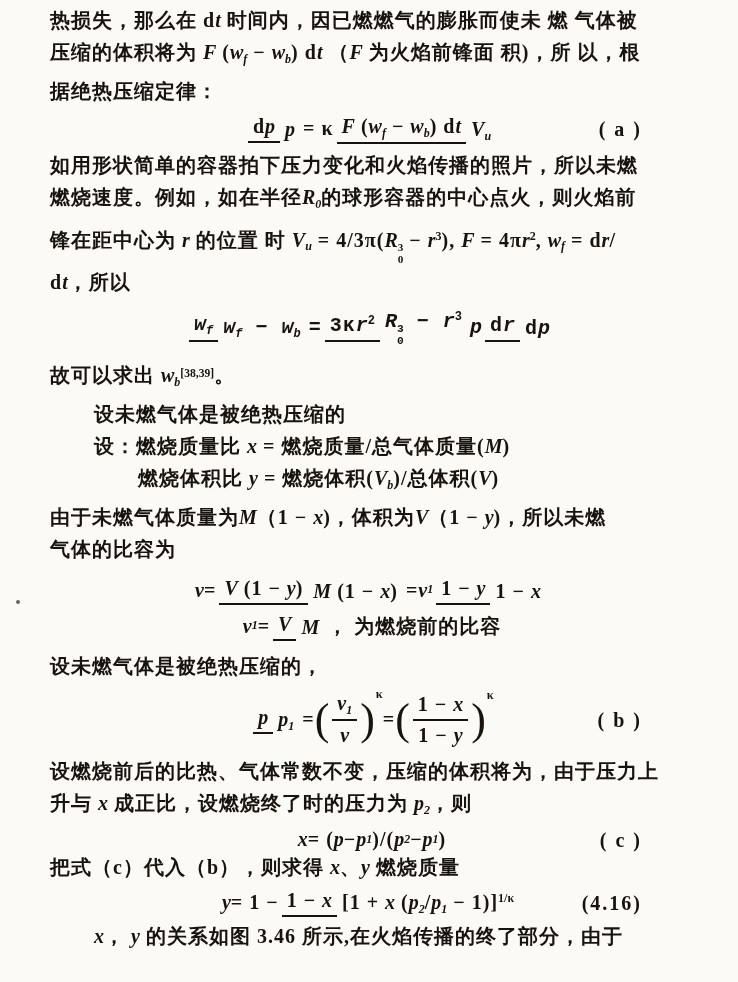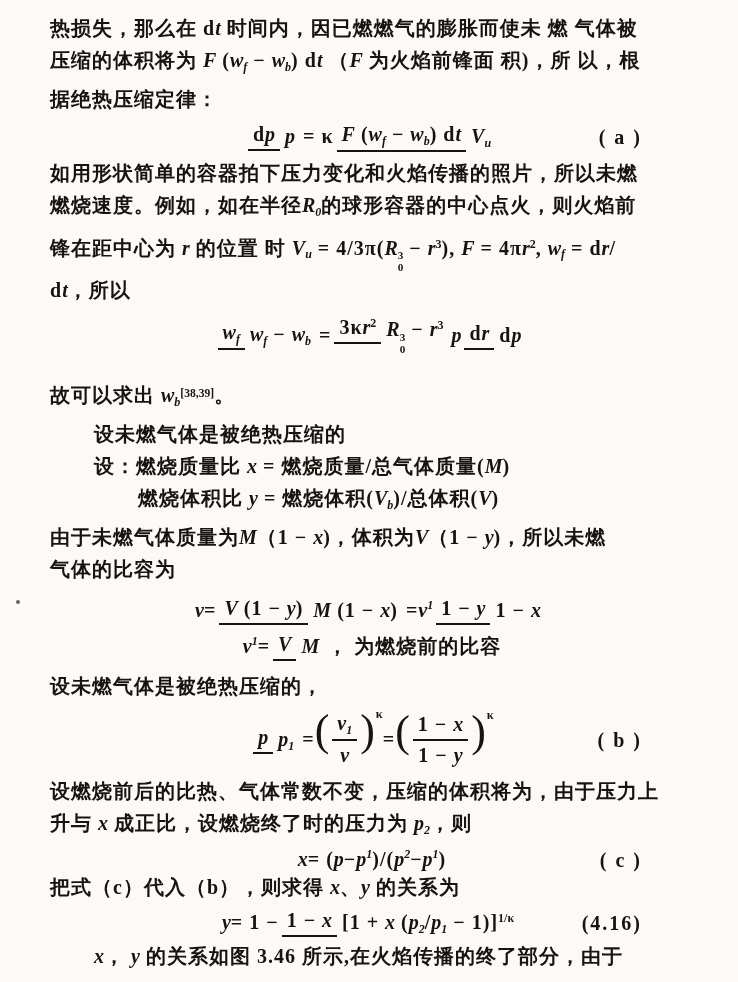--- a/index.html
+++ b/index.html
@@ -6,48 +6,48 @@
   body{
     background:#fbfaf6;
     color:#17130e;
     font-family:"Liberation Serif","DejaVu Serif",serif;
     font-weight:700;
     font-size:20px;
   }
   #paper{
     position:relative;
     width:738px;height:852px;
-    padding:12px 44px 6px 50px;
+    padding:4px 44px 6px 50px;
     box-sizing:border-box;
   }
   
   .p{line-height:32px;white-space:nowrap;}
   .ind1{padding-left:44px;}
   .ind2{padding-left:88px;}
   .rc{letter-spacing:1px;}
   .ri{font-style:italic;letter-spacing:0;}
   .rsb{font-size:0.6em;font-style:italic;vertical-align:-0.3em;letter-spacing:0;}
   .rsp{font-size:0.6em;vertical-align:0.55em;letter-spacing:0;}
   .rref{font-size:0.58em;vertical-align:0.45em;letter-spacing:0;margin-top:45px;}
   .ss{display:inline-flex;flex-direction:column;font-size:0.56em;line-height:1.05;vertical-align:-0.45em;text-align:left;letter-spacing:0;}
   
   .eq{position:relative;text-align:center;line-height:1.15;}
   .eqbody{display:inline-flex;align-items:center;white-space:nowrap;}
-  .eqbody>span{display:inline-flex;align-items:flex-start;}
+  .eqbody>span{display:inline-flex;align-items:center;}
   .tag{position:absolute;right:52px;top:50%;transform:translateY(-50%);letter-spacing:2px;}
   .frac{display:inline-block;vertical-align:middle;text-align:center;margin:0 3px;}
   .frac .fn{display:block;padding:0 5px 2px;border-bottom:2px solid #17130e;line-height:1.25;}
   .frac .fd{display:block;padding:2px 5px 0;line-height:1.25;}
   .pw{display:inline-flex;align-items:center;}
   .pw .bp{font-size:2.2em;font-weight:400;line-height:0.9;}
   .pw .pwsup{font-size:0.62em;align-self:flex-start;margin:-4px 0 0 1px;}
   .rr{display:inline-flex;align-items:center;}
   
   [data-name="equation-a"]{margin:7px 0 5px;}
-  [data-name="equation-burning-velocity"]{margin:9px 0 23px;}
+  [data-name="equation-burning-velocity"]{margin:9px 0 11px;font-family:Liberation Mono, monospace;}
   [data-name="equation-specific-volume"]{margin:11px 0 3px;}
   [data-name="equation-v1"]{margin:7px 0 9px;}
   [data-name="equation-b"]{margin:9px 0 7px;}
   [data-name="equation-c"]{margin:2px 0 0;}
   [data-name="equation-4-16"]{margin:5px 0 3px;}
   #margin-dot{position:absolute;left:16px;top:600px;width:4px;height:4px;background:#17130e;border-radius:50%;opacity:.65;}
 </style>
 </head>
 <body>
 
@@ -183,21 +183,21 @@
           <span class="rsb" data-name="subscript">1</span>
           <span class="rc" data-name="text-run"> )/( </span>
           <span class="ri" data-name="math-variable">p</span>
           <span class="rsb" data-name="subscript">2</span>
           <span class="rc" data-name="text-run"> − </span>
           <span class="ri" data-name="math-variable">p</span>
           <span class="rsb" data-name="subscript">1</span>
           <span class="rc" data-name="text-run"> )</span>
         </span>
       </span><span class="tag" data-name="equation-tag">( c )</span></div>
-    <div class="p" data-name="para-substitute"><span class="rc" data-name="text-run">把式（c）代入（b），则求得 </span><span class="ri" data-name="math-variable">x</span><span class="rc" data-name="text-run">、</span><span class="ri" data-name="math-variable">y</span><span class="rc" data-name="text-run"> 的关系为</span></div>
+    <div class="p" data-name="para-substitute"><span class="rc" data-name="text-run">把式（c）代入（b），则求得 </span><span class="ri" data-name="math-variable">x</span><span class="rc" data-name="text-run">、</span><span class="ri" data-name="math-variable">y</span><span class="rc" data-name="text-run"> 燃烧质量</span></div>
     <div class="eq" data-name="equation-4-16"><span class="eqbody" data-name="equation-body">
         <span class="rr" data-name="equation-term">
           <span class="ri" data-name="math-variable">y</span>
           <span class="rc" data-name="text-run"> = 1 − </span>
         </span>
         <span class="frac" data-name="fraction">
           <span class="fn" data-name="numerator"><span class="rc" data-name="text-run">1 − </span><span class="ri" data-name="math-variable">x</span></span>
           <span class="fd" data-name="denominator"><span class="rc" data-name="text-run">[1 + </span><span class="ri" data-name="math-variable">x</span><span class="rc" data-name="text-run"> (</span><span class="ri" data-name="math-variable">p</span><span class="rsb" data-name="subscript">2</span><span class="rc" data-name="text-run">/</span><span class="ri" data-name="math-variable">p</span><span class="rsb" data-name="subscript">1</span><span class="rc" data-name="text-run"> − 1)]</span><span class="rsp" data-name="superscript">1/κ</span></span>
         </span>
       </span><span class="tag" data-name="equation-tag">(4.16)</span></div>

